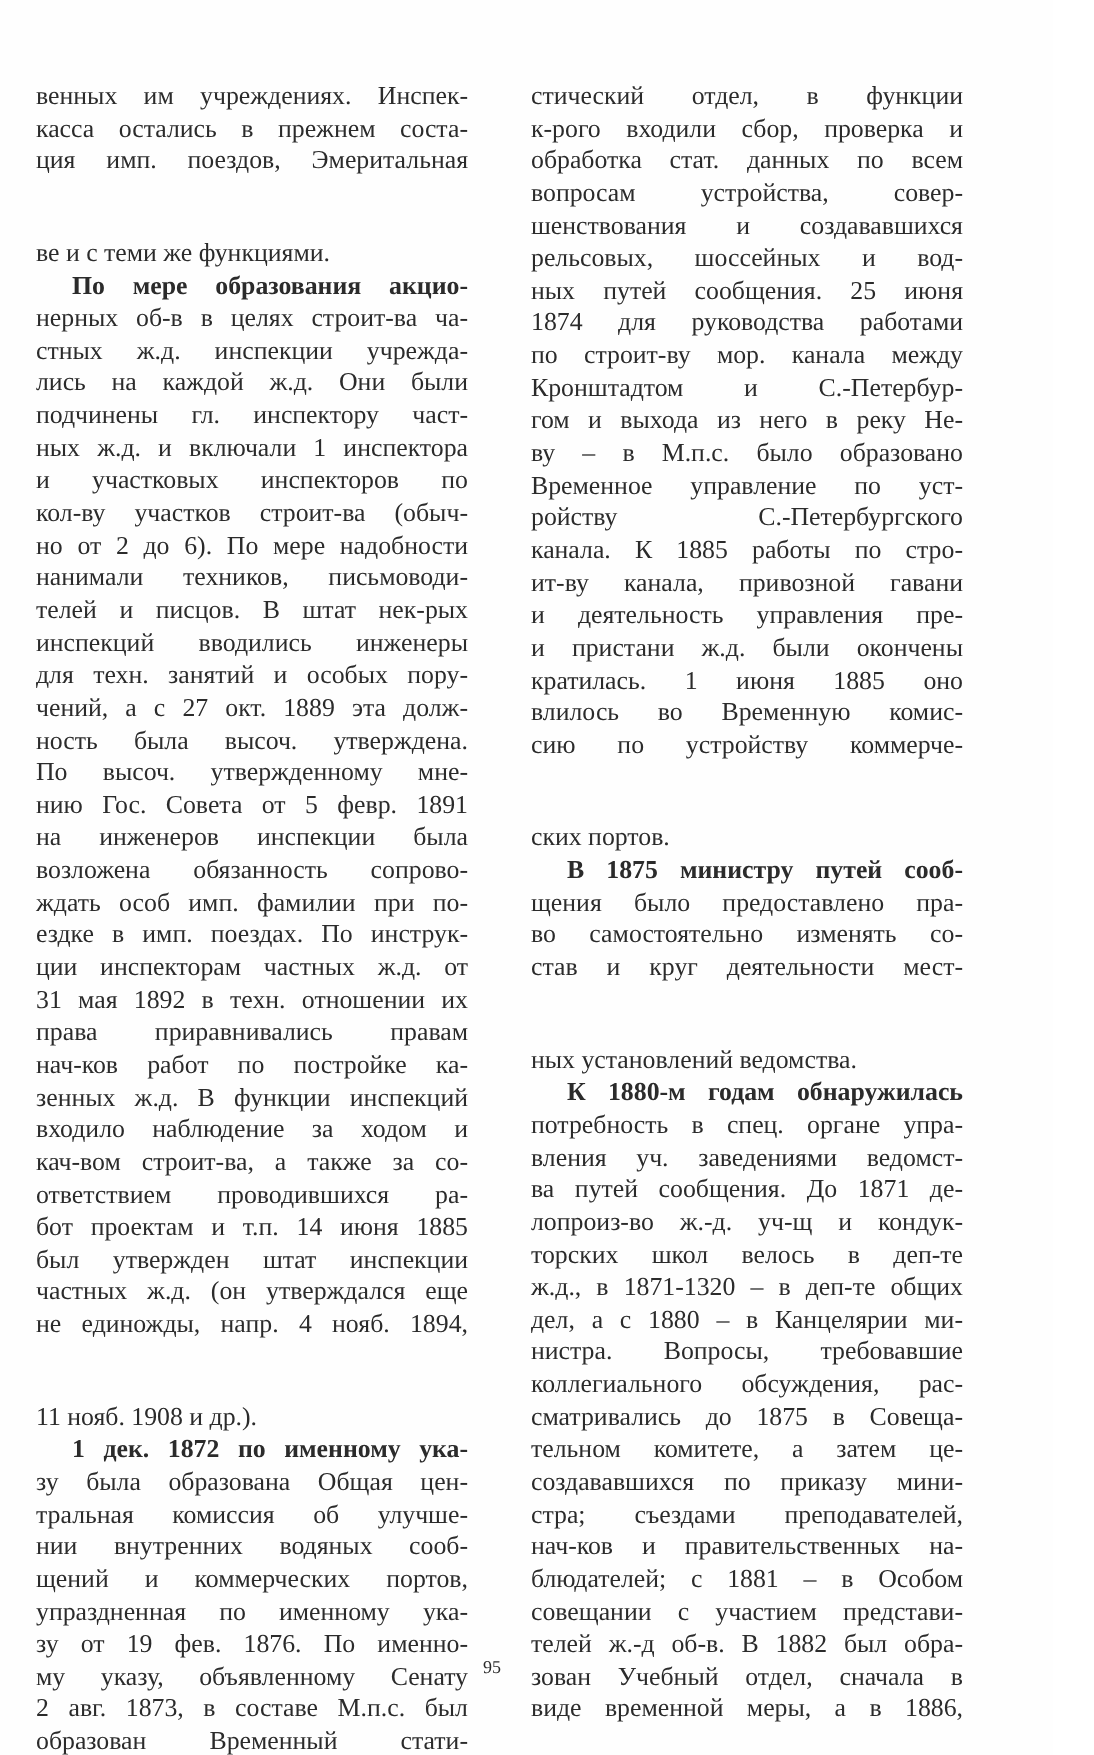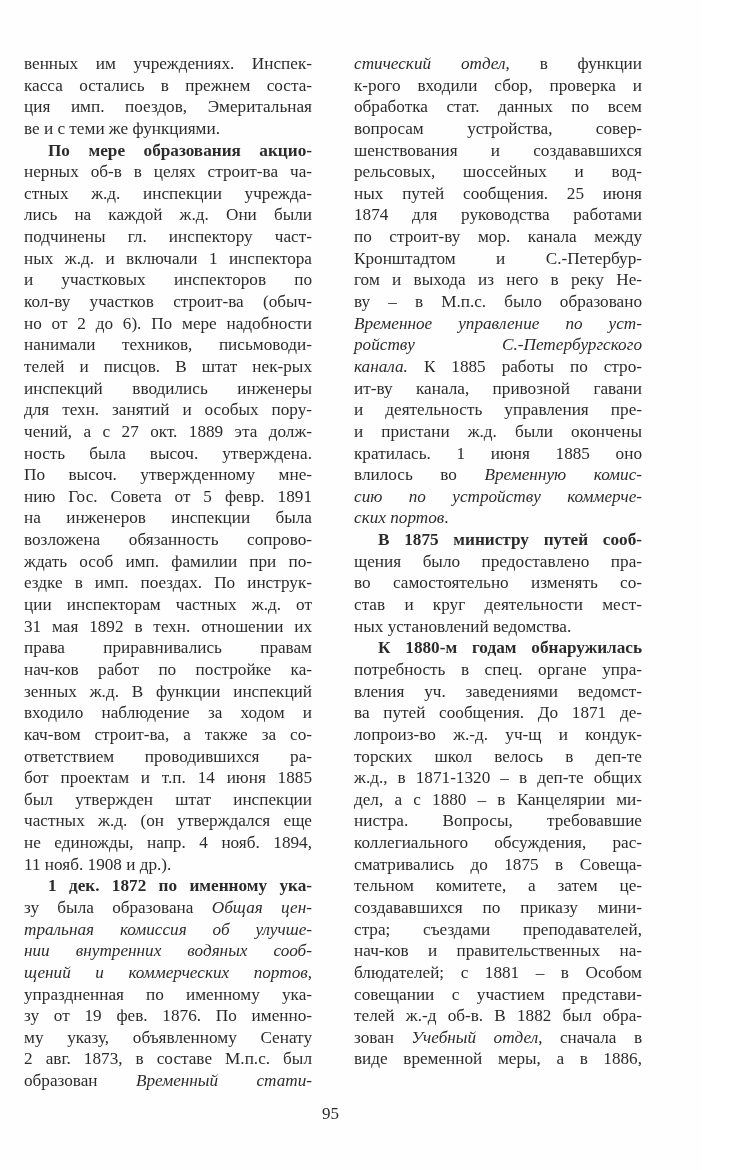--- a/index.html
+++ b/index.html
@@ -14,26 +14,26 @@
     position: absolute; top: 53px; width: 288px;
     font-size: 17.2px; line-height: 21.65px;
   }
   .col-left { left: 24px; }
   .col-right { left: 354px; }
   .line {
     display: block; height: 21.65px; white-space: nowrap;
     text-align: justify; text-align-last: justify;
     overflow: visible;
   }
-  .line.last { text-align-last: left; }
+  .line.last { text-align-last: left; margin-top: 40px; }
   .line.indent { padding-left: 24px; font-weight: bold; }
-  .it { font-style: italic; }
+  .it { }
   .page-number {
     position: absolute; left: 322px; top: 1104px;
-    font-size: 17px; font-family: "Liberation Serif", "DejaVu Serif", serif;
+    font-size: 12px; font-family: "Liberation Serif", "DejaVu Serif", serif;
     color: #2b2b2b;
   }
 </style>
 </head>
 <body>
 
 <div class="page">
   <div class="col col-left">
       <span class="line"><span>венных им учреждениях. Инспек-</span></span>
       <span class="line"><span>касса остались в прежнем соста-</span></span>

